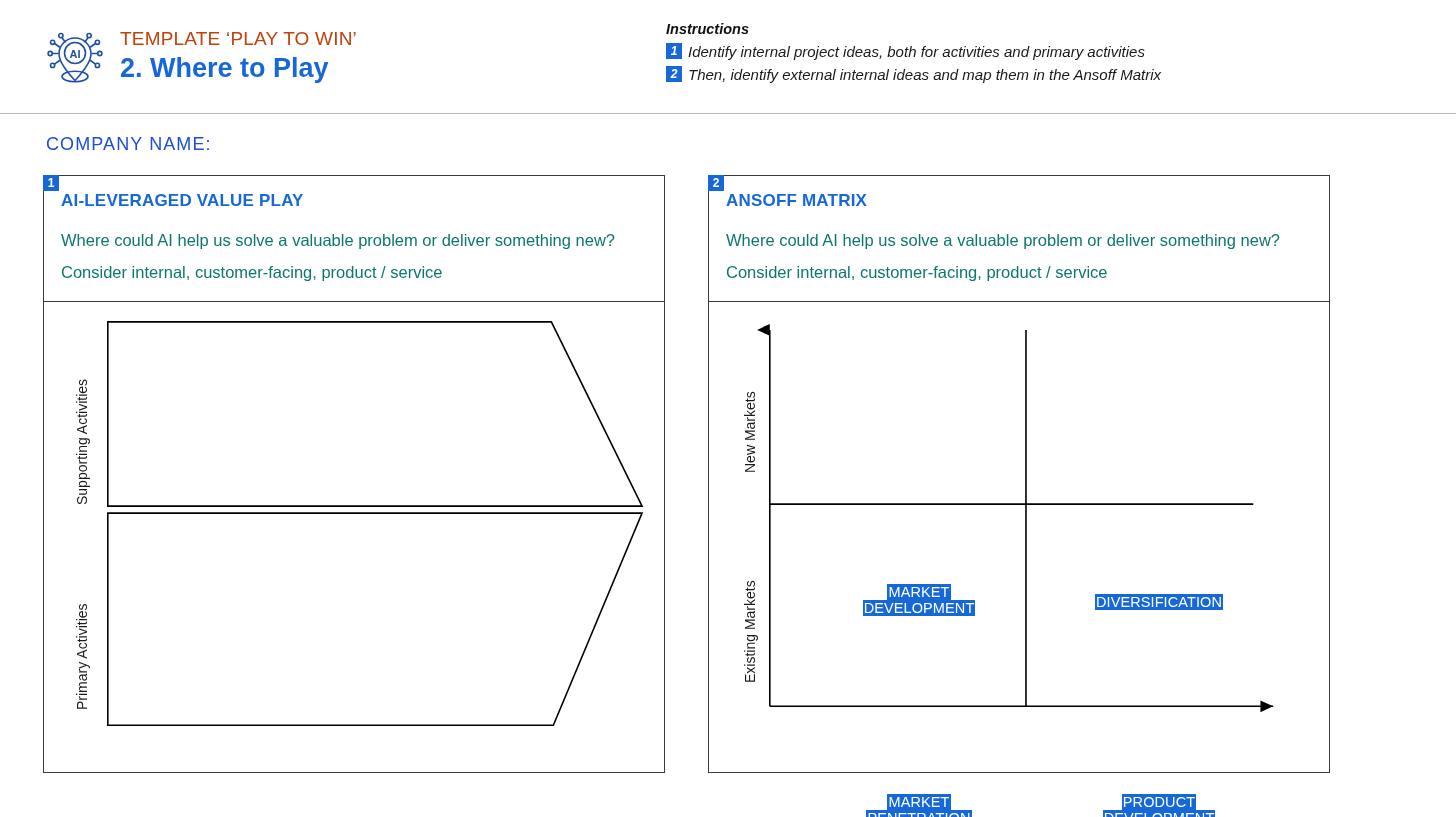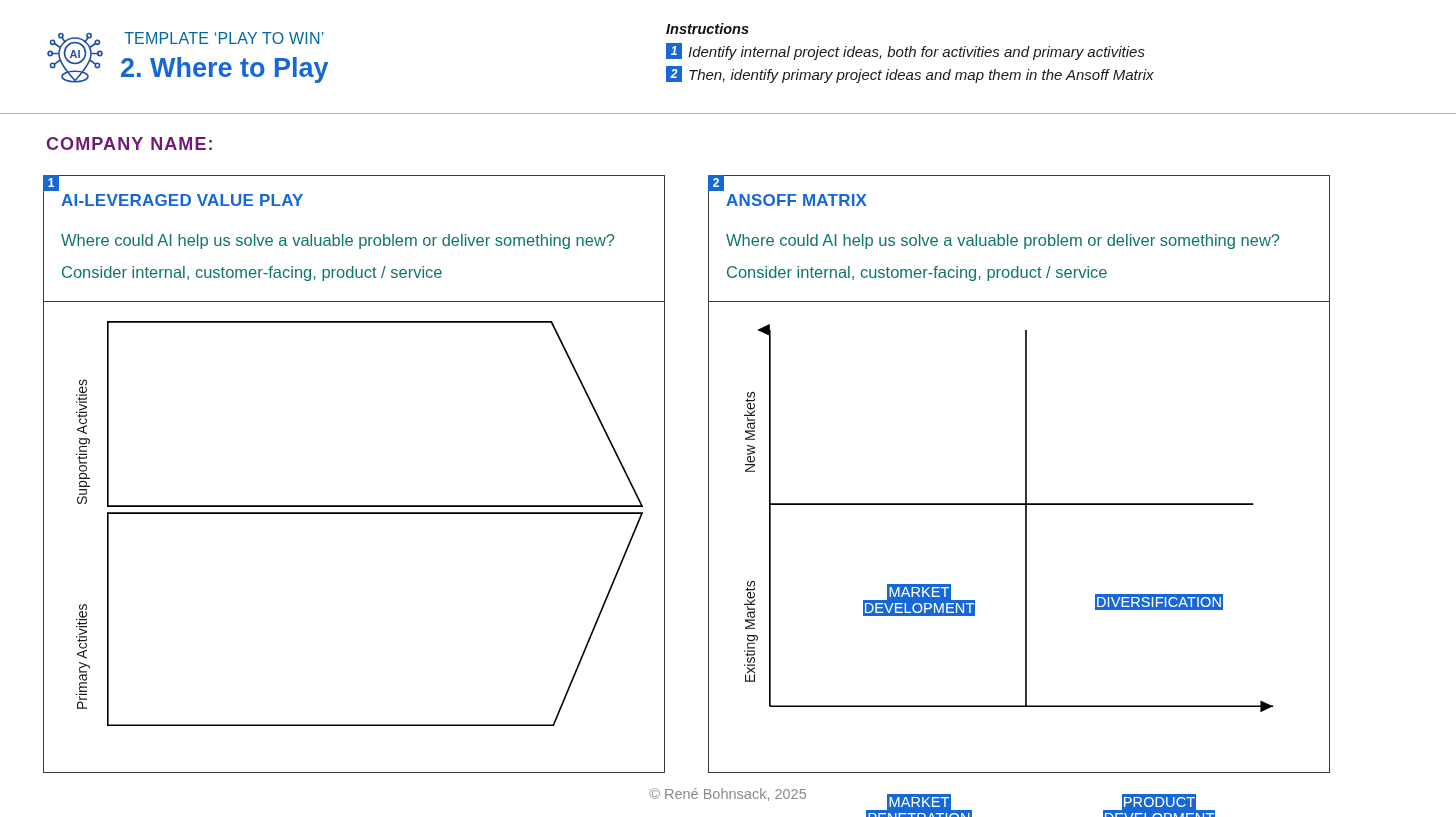--- a/index.html
+++ b/index.html
@@ -11,21 +11,21 @@
     overflow: hidden;
   }
   .page { position: relative; width: 1456px; height: 817px; }
 
   
   .header { position: absolute; left: 0; top: 0; width: 1456px; height: 113px; }
   .brand { position: absolute; left: 44px; top: 26px; display: flex; align-items: center; gap: 14px; }
   .logo { width: 62px; height: 62px; flex: 0 0 62px; }
   .brand-text { display: flex; flex-direction: column; justify-content: center; }
   .template-label {
-    font-size: 16px; letter-spacing: .2px; color: #0369a1;
+    font-size: 19px; letter-spacing: .2px; color: #c2410c;
     line-height: 20px; white-space: nowrap; text-align: center;
   }
   .page-title {
     font-size: 27px; font-weight: bold; color: #1668d8;
     line-height: 34px; margin-top: 2px; white-space: nowrap;
   }
   .instructions { position: absolute; left: 666px; top: 20px; font-style: italic; }
   .instr-title { font-size: 14.5px; font-weight: bold; color: #111; line-height: 19px; }
   .instr-row { display: flex; align-items: flex-start; gap: 6px; margin-top: 2px; }
   .num-badge {
@@ -36,21 +36,21 @@
   }
   .instr-text { font-size: 15px; line-height: 21px; color: #1a1a1a; white-space: nowrap; }
   .header-rule {
     position: absolute; left: 0; top: 113px; width: 1456px; height: 1px;
     background: #b9b9b9;
   }
 
   
   .company-name {
     position: absolute; left: 46px; top: 134px;
-    font-size: 18px; font-weight: bold; letter-spacing: 1.1px; color: #701a75;
+    font-size: 18px; font-weight: normal; letter-spacing: 1.1px; color: #1d4ed8;
   }
 
   
   .panel { position: absolute; border: 1px solid #3a3a3a; background: #fff; }
   .panel-left  { left: 43px;  top: 175px; width: 622px; height: 598px; }
   .panel-right { left: 708px; top: 175px; width: 622px; height: 598px; }
 
   .panel-badge {
     position: absolute; left: -1px; top: -1px;
     width: 16px; height: 16px; background: #1668d8; color: #fff;
@@ -151,21 +151,21 @@
     </div>
 
     <div class="instructions">
       <div class="instr-title">Instructions</div>
       <div class="instr-row">
         <span class="num-badge">1</span>
         <span class="instr-text">Identify internal project ideas, both for activities and primary activities</span>
       </div>
       <div class="instr-row">
         <span class="num-badge">2</span>
-        <span class="instr-text">Then, identify primary project ideas and map them in the Ansoff Matrix</span>
+        <span class="instr-text">Then, identify external internal ideas and map them in the Ansoff Matrix</span>
       </div>
     </div>
 
     <div class="header-rule"></div>
   </div>
 
   <div class="company-name">COMPANY NAME:</div>
 
   <div class="panel panel-left">
     <div class="panel-badge">1</div>
@@ -237,15 +237,14 @@
       </div>
 
       <div class="quad-label q-product-dev">
         <span class="l1">PRODUCT</span><br>
         <span class="l2">DEVELOPMENT</span>
       </div>
 
     </div>
   </div>
 
-  <div class="footer">© René Bohnsack, 2025</div>
 
 </div>
 
 </body></html>

